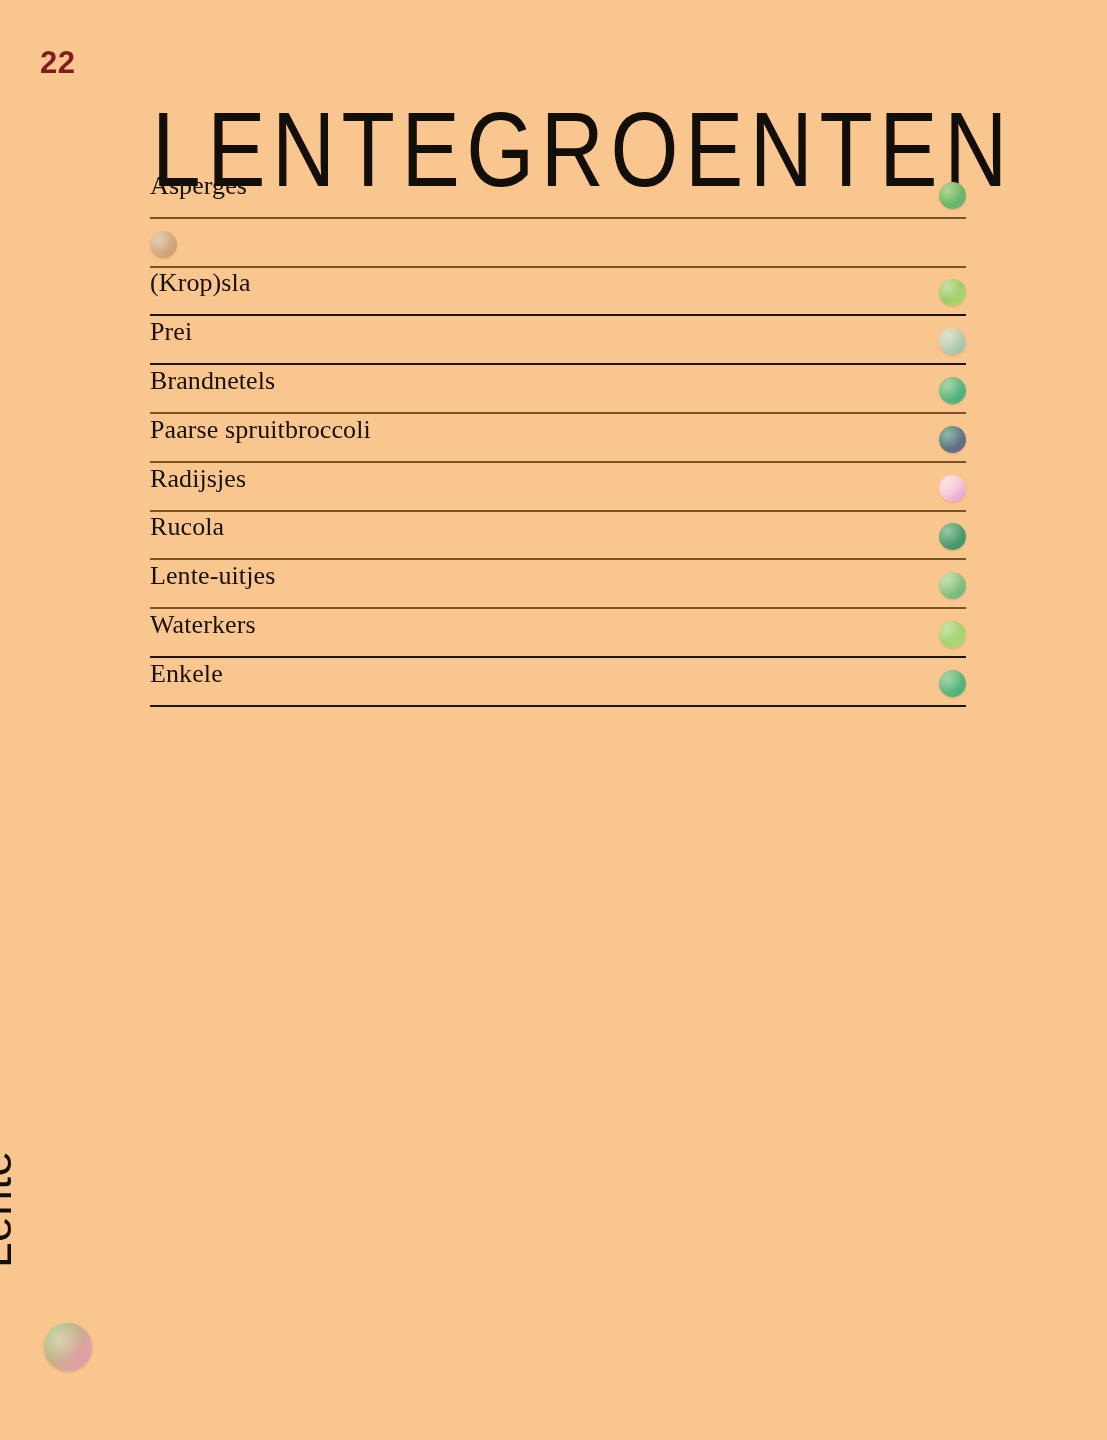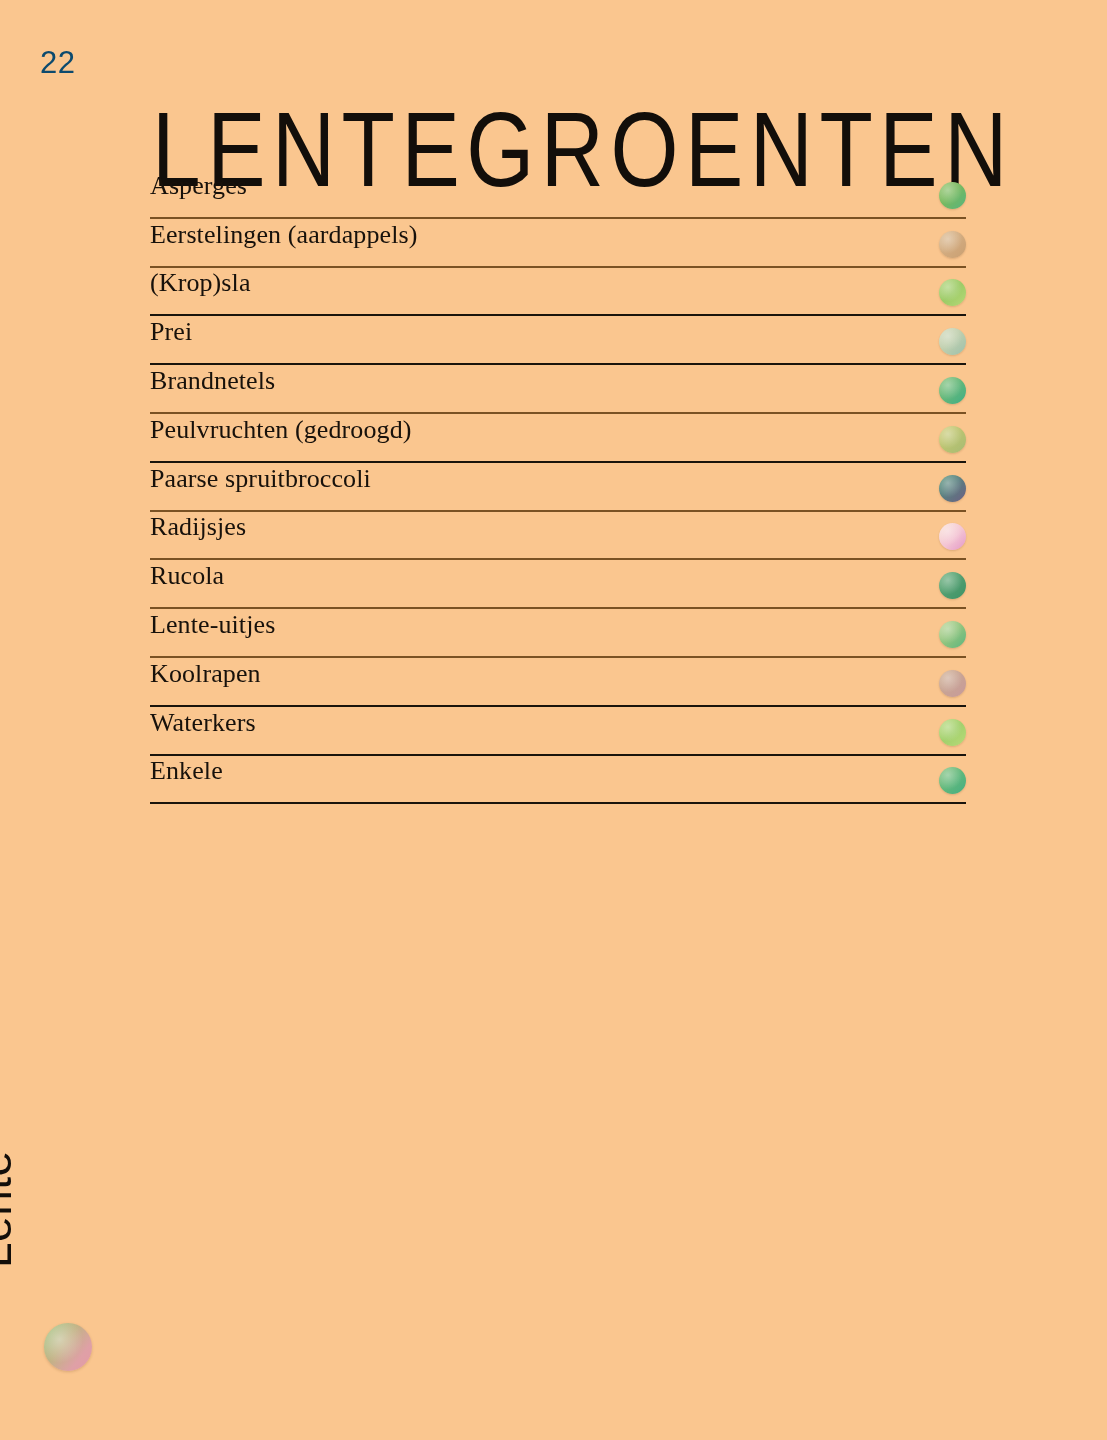--- a/index.html
+++ b/index.html
@@ -23,22 +23,22 @@
     height: 1440px;
   }
 
   
   .page-number {
     position: absolute;
     left: 40px;
     top: 47px;
     font-family: "Liberation Sans", sans-serif;
     font-size: 31px;
-    font-weight: 400;
-    color: #0c4a6e;
+    font-weight: 700;
+    color: #7f1d1d;
     letter-spacing: 0.5px;
     line-height: 1;
   }
 
   
   .page-title {
     position: absolute;
     left: 152px;
     top: 33px;
     font-family: "Liberation Sans", sans-serif;
@@ -136,70 +136,59 @@
 
   <h1 class="page-title">LENTEGROENTEN</h1>
 
   <div class="veg-list">
       <div class="veg-row">
         <span class="veg-name">Asperges</span>
         <span class="veg-dot" style="background: radial-gradient(circle at 33% 30%, rgba(255, 255, 255, 0.38) 0%, rgba(255, 255, 255, 0) 55%), linear-gradient(135deg, rgb(140, 192, 99) 0%, rgb(119, 185, 95) 45%, rgb(87, 180, 126) 100%);"></span>
         <span class="rule" style="background: rgb(122, 82, 36);"></span>
       </div>
       <div class="veg-row">
-        <span class="veg-name">Eerstelingen (aardappels)</span>
         <span class="veg-dot" style="background: radial-gradient(circle at 33% 30%, rgba(255, 255, 255, 0.38) 0%, rgba(255, 255, 255, 0) 55%), linear-gradient(135deg, rgb(217, 183, 140) 0%, rgb(210, 171, 127) 50%, rgb(201, 159, 114) 100%);"></span>
         <span class="rule" style="background: rgb(122, 82, 36);"></span>
       </div>
       <div class="veg-row">
         <span class="veg-name">(Krop)sla</span>
         <span class="veg-dot" style="background: radial-gradient(circle at 33% 30%, rgba(255, 255, 255, 0.38) 0%, rgba(255, 255, 255, 0) 55%), linear-gradient(135deg, rgb(168, 209, 112) 0%, rgb(156, 203, 102) 50%, rgb(182, 217, 120) 100%);"></span>
         <span class="rule" style="background: rgb(25, 20, 12);"></span>
       </div>
       <div class="veg-row">
         <span class="veg-name">Prei</span>
         <span class="veg-dot" style="background: radial-gradient(circle at 33% 30%, rgba(255, 255, 255, 0.38) 0%, rgba(255, 255, 255, 0) 55%), linear-gradient(135deg, rgb(207, 215, 183) 0%, rgb(191, 207, 174) 45%, rgb(156, 192, 172) 100%);"></span>
         <span class="rule" style="background: rgb(25, 20, 12);"></span>
       </div>
       <div class="veg-row">
         <span class="veg-name">Brandnetels</span>
         <span class="veg-dot" style="background: radial-gradient(circle at 33% 30%, rgba(255, 255, 255, 0.38) 0%, rgba(255, 255, 255, 0) 55%), linear-gradient(135deg, rgb(125, 191, 114) 0%, rgb(95, 182, 124) 55%, rgb(63, 174, 134) 100%);"></span>
         <span class="rule" style="background: rgb(122, 82, 36);"></span>
       </div>
       <div class="veg-row">
-        <span class="veg-name">Peulvruchten (gedroogd)</span>
-        <span class="veg-dot" style="background: radial-gradient(circle at 33% 30%, rgba(255, 255, 255, 0.38) 0%, rgba(255, 255, 255, 0) 55%), linear-gradient(135deg, rgb(207, 204, 116) 0%, rgb(185, 195, 113) 50%, rgb(167, 187, 116) 100%);"></span>
-        <span class="rule" style="background: rgb(25, 20, 12);"></span>
-      </div>
-      <div class="veg-row">
         <span class="veg-name">Paarse spruitbroccoli</span>
         <span class="veg-dot" style="background: radial-gradient(circle at 33% 30%, rgba(255, 255, 255, 0.38) 0%, rgba(255, 255, 255, 0) 55%), linear-gradient(135deg, rgb(78, 143, 118) 0%, rgb(90, 127, 128) 45%, rgb(109, 95, 132) 100%);"></span>
         <span class="rule" style="background: rgb(122, 82, 36);"></span>
       </div>
       <div class="veg-row">
         <span class="veg-name">Radijsjes</span>
         <span class="veg-dot" style="background: radial-gradient(circle at 33% 30%, rgba(255, 255, 255, 0.38) 0%, rgba(255, 255, 255, 0) 55%), linear-gradient(135deg, rgb(250, 226, 214) 0%, rgb(243, 195, 211) 55%, rgb(227, 152, 200) 100%);"></span>
         <span class="rule" style="background: rgb(122, 82, 36);"></span>
       </div>
       <div class="veg-row">
         <span class="veg-name">Rucola</span>
         <span class="veg-dot" style="background: radial-gradient(circle at 33% 30%, rgba(255, 255, 255, 0.38) 0%, rgba(255, 255, 255, 0) 55%), linear-gradient(135deg, rgb(99, 171, 118) 0%, rgb(79, 157, 111) 55%, rgb(61, 146, 103) 100%);"></span>
         <span class="rule" style="background: rgb(122, 82, 36);"></span>
       </div>
       <div class="veg-row">
         <span class="veg-name">Lente-uitjes</span>
         <span class="veg-dot" style="background: radial-gradient(circle at 33% 30%, rgba(255, 255, 255, 0.38) 0%, rgba(255, 255, 255, 0) 55%), linear-gradient(135deg, rgb(185, 212, 145) 0%, rgb(143, 196, 126) 50%, rgb(92, 181, 128) 100%);"></span>
         <span class="rule" style="background: rgb(122, 82, 36);"></span>
       </div>
       <div class="veg-row">
-        <span class="veg-name">Koolrapen</span>
-        <span class="veg-dot" style="background: radial-gradient(circle at 33% 30%, rgba(255, 255, 255, 0.38) 0%, rgba(255, 255, 255, 0) 55%), linear-gradient(135deg, rgb(205, 171, 142) 0%, rgb(200, 163, 148) 50%, rgb(199, 154, 155) 100%);"></span>
-        <span class="rule" style="background: rgb(25, 20, 12);"></span>
-      </div>
-      <div class="veg-row">
         <span class="veg-name">Waterkers</span>
         <span class="veg-dot" style="background: radial-gradient(circle at 33% 30%, rgba(255, 255, 255, 0.38) 0%, rgba(255, 255, 255, 0) 55%), linear-gradient(135deg, rgb(178, 215, 117) 0%, rgb(162, 208, 108) 50%, rgb(184, 219, 121) 100%);"></span>
         <span class="rule" style="background: rgb(25, 20, 12);"></span>
       </div>
       <div class="veg-row">
         <span class="veg-name">Enkele</span>
         <span class="veg-dot" style="background: radial-gradient(circle at 33% 30%, rgba(255, 255, 255, 0.38) 0%, rgba(255, 255, 255, 0) 55%), linear-gradient(135deg, rgb(127, 192, 121) 0%, rgb(94, 183, 125) 55%, rgb(70, 174, 130) 100%);"></span>
         <span class="rule" style="background: rgb(25, 20, 12);"></span>
       </div>
     </div>

